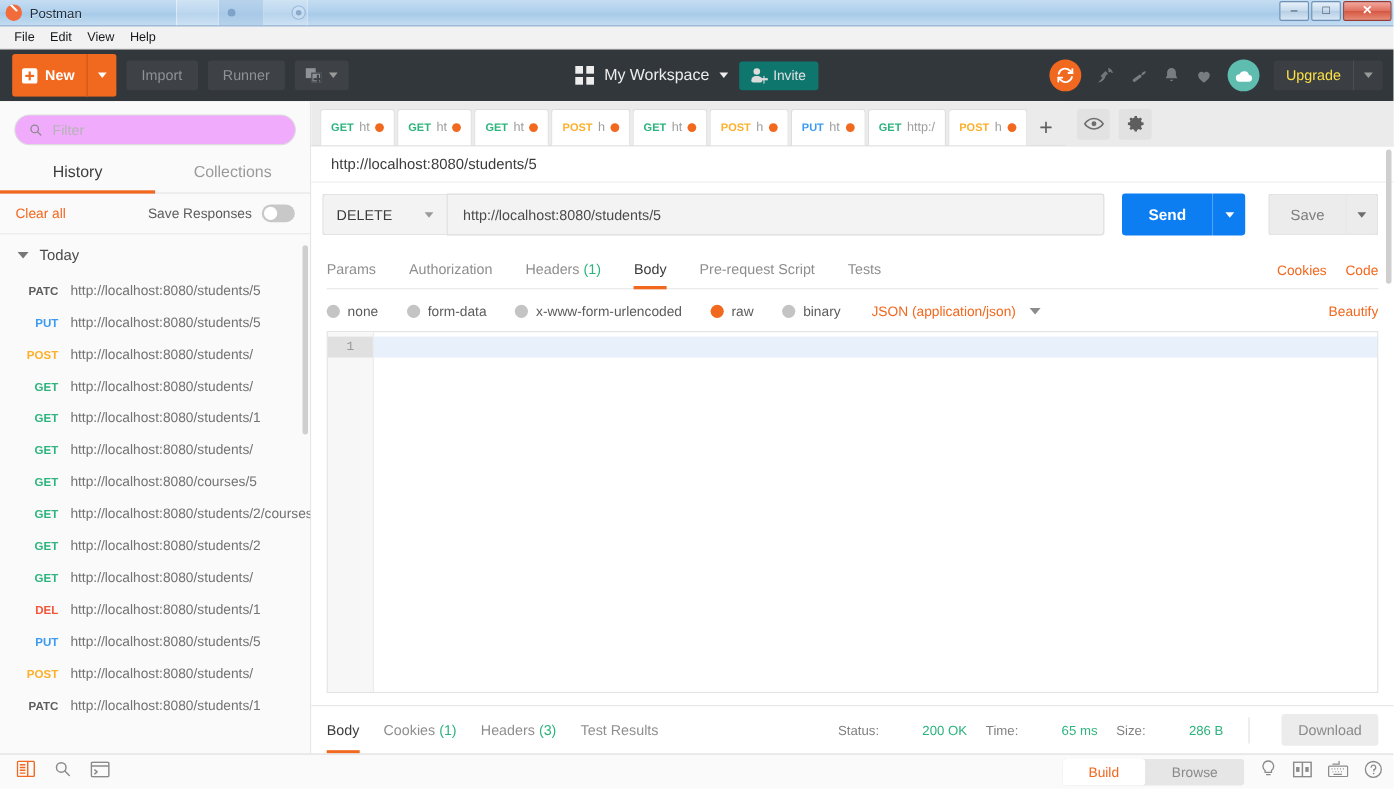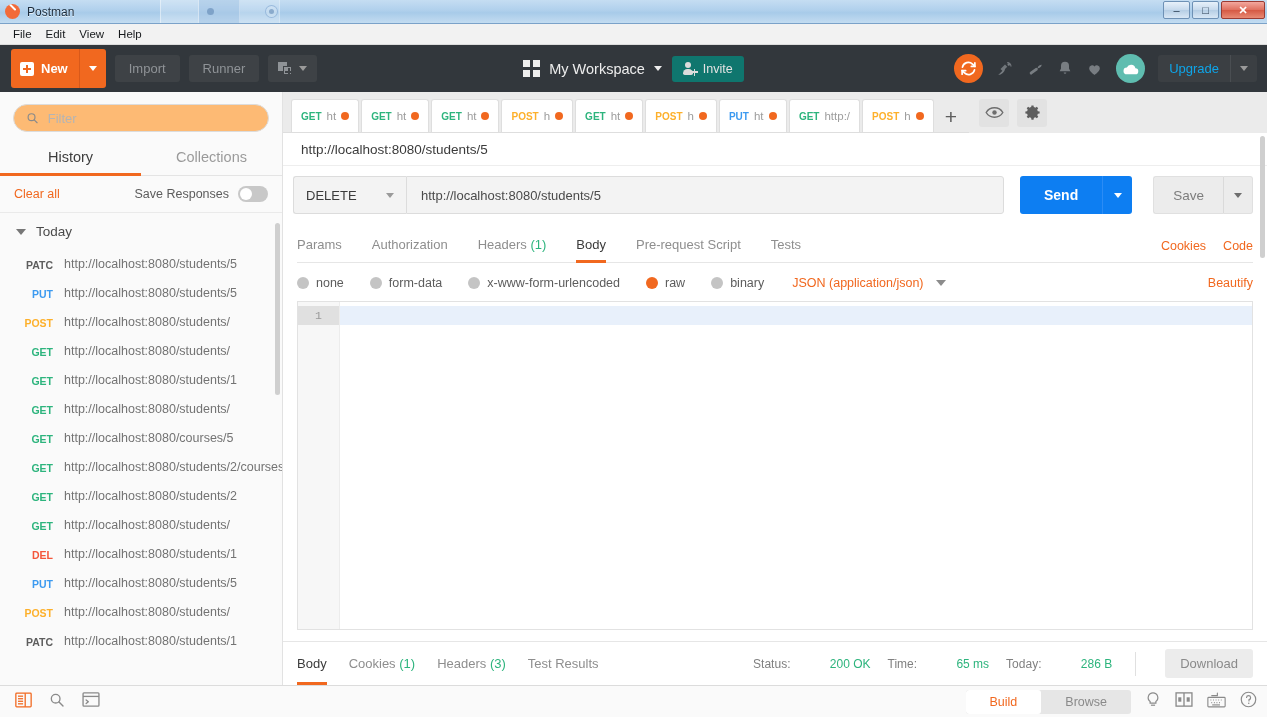--- a/index.html
+++ b/index.html
@@ -162,35 +162,35 @@
     width: 29px; height: 29px; border-radius: 50%;
     display: flex; align-items: center; justify-content: center;
   }
   .circ-btn.sync { background: #f1681f; }
   .circ-btn.cloud { background: #5fbdb0; }
   .hdr-ico { color: #787d82; display: flex; align-items: center; justify-content: center; }
   .upgrade {
     height: 27px; background: #3b3f43; border-radius: 3px;
     display: flex; align-items: center;
   }
-  .upgrade .txt { color: #0ea5e9; font-size: 13px; padding: 0 11px; }
+  .upgrade .txt { color: #fde047; font-size: 13px; padding: 0 11px; }
   .upgrade .cr { border-left: 1px solid #4a4e52; padding: 0 9px; display:flex; align-items:center; height: 100%;}
 
   
   #main { position: absolute; top: 92px; left: 0; right: 0; bottom: 32px; display: flex; }
 
   
   #sidebar {
     width: 283px; background: #fafafa; border-right: 1px solid #e2e2e2;
     display: flex; flex-direction: column; position: relative;
   }
   .filter-wrap { padding: 12px 13px 8px 13px; }
   .filter-box {
     height: 28px; border: 1px solid #dcdcdc; border-radius: 15px;
-    background: #fdba74; display: flex; align-items: center; padding: 0 12px; gap: 9px; justify-content: center;
+    background: #f0abfc; display: flex; align-items: center; padding: 0 12px; gap: 9px; justify-content: center;
   }
   .filter-box input {
     border: none; outline: none; font-size: 13px; color: #555;
     background: transparent; width: 100%; font-family: inherit;
   }
   .filter-box input::placeholder { color: #b4b4b4; }
 
   .side-tabs { display: flex; border-bottom: 1px solid #e4e4e4; }
   .side-tab {
     flex: 1; text-align: center; font-size: 14.5px; color: #9a9a9a;
@@ -775,21 +775,21 @@
     <div id="respbar">
       <div id="resp-tabs" style="display:flex;align-items:center;">
           <div class="resp-tab active"><span>Body</span></div>
           <div class="resp-tab"><span>Cookies</span> <span class="cnt">(1)</span></div>
           <div class="resp-tab"><span>Headers</span> <span class="cnt">(3)</span></div>
           <div class="resp-tab"><span>Test Results</span></div>
         </div>
       <div class="resp-meta">
         <span><span>Status:</span> <b>200 OK</b></span>
         <span><span>Time:</span> <b>65 ms</b></span>
-        <span><span>Today:</span> <b>286 B</b></span>
+        <span><span>Size:</span> <b>286 B</b></span>
         <span class="resp-div"></span>
         <span class="dl-btn">Download</span>
       </div>
     </div>
 
     <div class="content-sb" style="top:44px;height:122px;"></div>
   </div>
 </div>
 
 <div id="statusbar">

